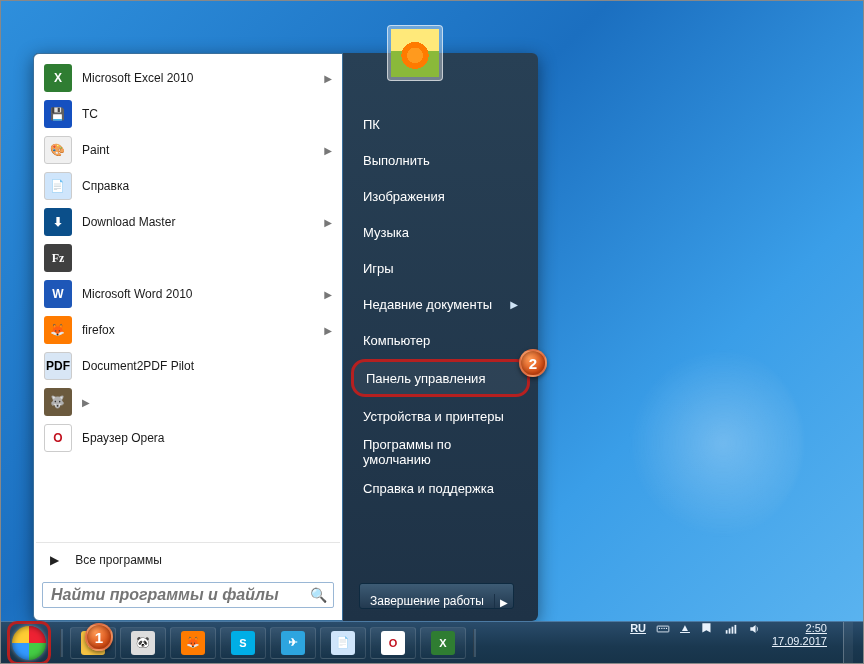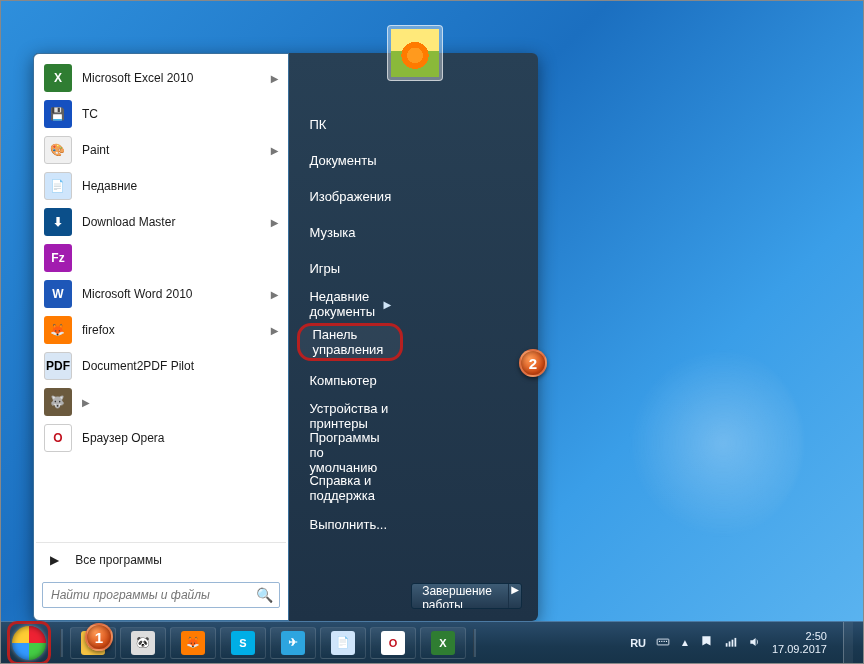--- a/index.html
+++ b/index.html
@@ -51,44 +51,44 @@
     height:34px; display:flex; align-items:center; gap:16px; padding:0 14px;
     color:#222;
   }
   .searchbar {
     margin:6px; height:26px;
     border:1px solid #9ab7d5; border-radius:2px;
     display:flex; align-items:center; background:#fff;
   }
   .searchbar input {
     flex:1; border:none; outline:none; height:100%; padding:0 8px;
-    font-style:italic; font-size:12px; color:#6b6b6b; background:transparent;
+    font-style:italic; font-size:16px; color:#6b6b6b; background:transparent;font-weight:bold;
   }
   .searchbar .mag { width:28px; text-align:center; color:#4b7bb0; font-size:14px; }
 
   .sm-right {
     flex:1; height:100%;
     padding: 54px 8px 8px 8px;
-    display:flex; flex-direction:row;
+    display:flex; flex-direction:column;
     color:#fff;
   }
   .right-item {
     height:34px; display:flex; align-items:center; justify-content:space-between;
     padding:0 12px; font-size:13px; color:#fff;
     border-radius:3px;
   }
   .right-item.highlight {
     border:3px solid #b62020; border-radius:14px;
     background:rgba(255,255,255,.05);
     height:38px;
   }
   .right-arrow { font-size:10px; color:#cfe4f6; }
   .shutdown-row { margin-top:auto; padding:6px 8px 4px; display:flex; }
   .shutdown-btn {
-    display:flex; align-items:flex-start; height:26px;
+    display:flex; align-items:flex-end; height:26px;
     border:1px solid #0e2a40; border-radius:3px; overflow:hidden;
     background:linear-gradient(#3d5b74,#233a50);
     color:#fff; font-size:12px;
   }
   .shutdown-btn .lbl { padding:0 10px; display:flex; align-items:center; border-right:1px solid #1a3147; }
   .shutdown-btn .caret { width:18px; display:flex; align-items:center; justify-content:center; font-size:10px; }
 
   .avatar {
     position:absolute; left: 386px; bottom: 582px;
     width:56px; height:56px; padding:3px;
@@ -119,21 +119,21 @@
   }
   .orb-wrap { position:relative; padding:2px; border:3px solid #b62020; border-radius:10px; }
   .divider { width:3px; height:28px; background:rgba(255,255,255,.15); border-left:1px solid rgba(0,0,0,.3); margin:0 3px; }
   .tb-item {
     width:46px; height:32px; border-radius:3px;
     display:flex; align-items:center; justify-content:center;
     background:linear-gradient(rgba(255,255,255,.08),rgba(255,255,255,0));
     border:1px solid rgba(255,255,255,.12);
   }
   .tb-ico { width:24px; height:24px; border-radius:3px; display:flex; align-items:center; justify-content:center; font-size:11px; font-weight:bold; color:#fff; }
-  .tray { margin-left:auto; display:flex; align-items:center; gap:10px; color:#e8f1fb; font-size:11px; padding-right:4px; }
+  .tray { margin-left:auto; display:flex; gap:10px; color:#e8f1fb; font-size:11px; padding-right:4px;text-decoration:underline; }
   .tray .lang { font-weight:bold; }
   .tray .clock { text-align:right; line-height:13px; }
   .tray svg { width:14px; height:14px; fill:#e8f1fb; }
   .showdesk { width:10px; height:42px; border-left:1px solid rgba(255,255,255,.25); margin-left:6px; background:rgba(255,255,255,.06);}
 
   
   .callout {
     position:absolute; width:28px; height:28px; border-radius:50%;
     background:radial-gradient(circle at 35% 30%, #ff9a55, #d64a12 70%);
     border:2px solid #fff3; box-shadow:0 2px 4px rgba(0,0,0,.5), inset 0 0 6px rgba(0,0,0,.4);
@@ -158,29 +158,29 @@
           <div class="prog-ico" style="background: rgb(21, 80, 192);">💾</div>
           <span class="prog-label">ТС</span>
         </div>
         <div class="prog-item">
           <div class="prog-ico" style="background: rgb(240, 240, 240); color: rgb(193, 18, 31); border: 1px solid rgb(204, 204, 204);">🎨</div>
           <span class="prog-label">Paint</span>
           <span class="prog-arrow">▶</span>
         </div>
         <div class="prog-item">
           <div class="prog-ico" style="background: rgb(207, 229, 251); color: rgb(193, 18, 31); border: 1px solid rgb(204, 204, 204);">📄</div>
-          <span class="prog-label">Недавние</span>
+          <span class="prog-label">Справка</span>
         </div>
         <div class="prog-item">
           <div class="prog-ico" style="background: rgb(11, 79, 138);">⬇</div>
           <span class="prog-label">Download Master</span>
           <span class="prog-arrow">▶</span>
         </div>
         <div class="prog-item">
-          <div class="prog-ico" style="background: #a21caf;">Fz</div>
+          <div class="prog-ico" style="background: #404040; font-family: Liberation Serif, serif;">Fz</div>
         </div>
         <div class="prog-item">
           <div class="prog-ico" style="background: rgb(30, 87, 184);">W</div>
           <span class="prog-label">Microsoft Word 2010</span>
           <span class="prog-arrow">▶</span>
         </div>
         <div class="prog-item">
           <div class="prog-ico" style="background: rgb(255, 123, 0);">🦊</div>
           <span class="prog-label">firefox</span>
           <span class="prog-arrow">▶</span>
@@ -206,52 +206,49 @@
       <input type="text" placeholder="Найти программы и файлы" style="">
       <span class="mag">🔍</span>
     </div>
   </div>
   <div class="sm-right">
     <div id="right-list" style="display:flex;flex-direction:column;gap:2px;">
         <div class="right-item">
           <span>ПК</span>
         </div>
         <div class="right-item">
-          <span>Документы</span>
+          <span>Выполнить</span>
         </div>
         <div class="right-item">
           <span>Изображения</span>
         </div>
         <div class="right-item">
           <span>Музыка</span>
         </div>
         <div class="right-item">
           <span>Игры</span>
         </div>
         <div class="right-item">
           <span>Недавние документы</span>
           <span class="right-arrow">▶</span>
         </div>
+        <div class="right-item">
+          <span>Компьютер</span>
+        </div>
         <div class="right-item highlight">
           <span>Панель управления</span>
         </div>
         <div class="right-item">
-          <span>Компьютер</span>
-        </div>
-        <div class="right-item">
           <span>Устройства и принтеры</span>
         </div>
         <div class="right-item">
           <span>Программы по умолчанию</span>
         </div>
         <div class="right-item">
           <span>Справка и поддержка</span>
-        </div>
-        <div class="right-item">
-          <span>Выполнить...</span>
         </div>
       </div>
     <div class="shutdown-row">
       <div class="shutdown-btn">
         <span class="lbl">Завершение работы</span>
         <span class="caret">▶</span>
       </div>
     </div>
   </div>
 </div>

